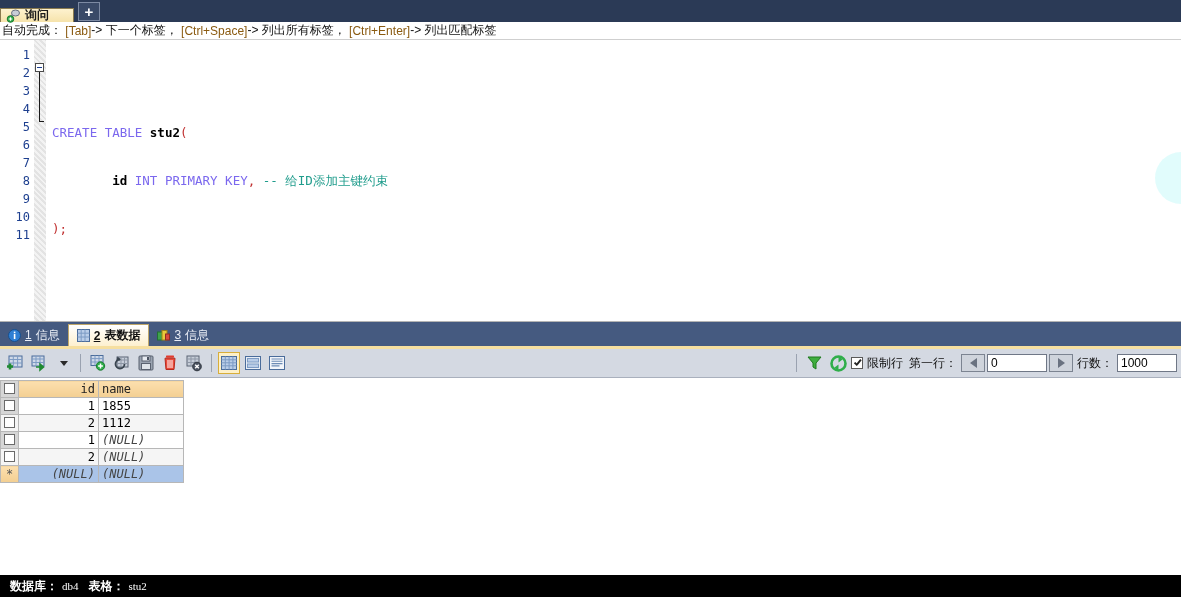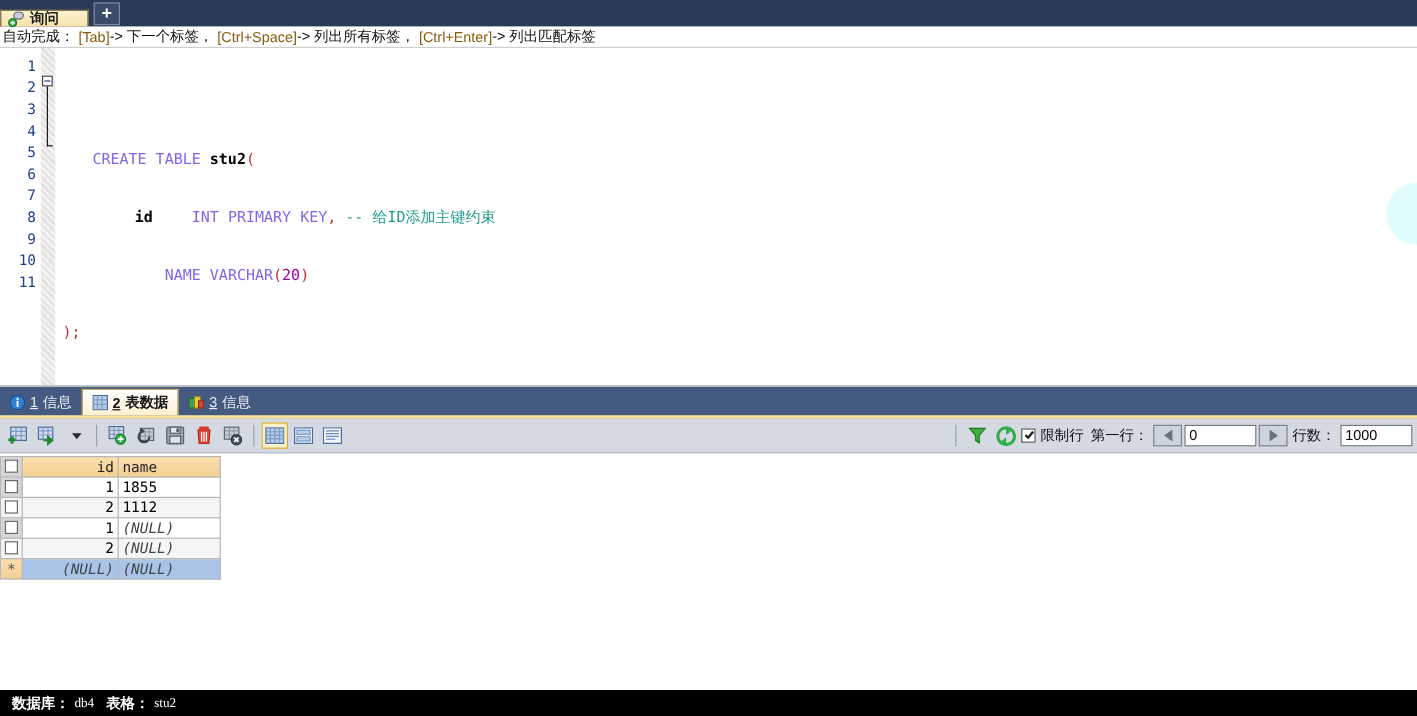--- a/index.html
+++ b/index.html
@@ -54,21 +54,21 @@
   }
   .foldbox:after{content:"";position:absolute;left:1px;top:3px;width:5px;height:1px;background:#1d3f8f;}
   .foldline{position:absolute;left:5px;top:32px;width:1px;height:50px;background:#1a1a1a;}
   .foldfoot{position:absolute;left:5px;top:81px;width:5px;height:1px;background:#1a1a1a;}
   .code{
     flex:1;padding-top:6px;padding-left:6px;
     font-family:"DejaVu Sans Mono","Liberation Mono",monospace;
     font-size:12.5px;white-space:pre;color:#000;
   }
   .code .ln{height:18px;line-height:18px;}
-  .kw{color:#7b68ee;margin-left:25px;}
+  .kw{color:#7b68ee;}
   .idn{color:#000000;font-weight:bold;}
   .num{color:#a000a0;}
   .punc{color:#c03030;}
   .cmt{color:#1f9c8c;}
   .sel{background:#c8c8c8;}
   .blob{
     position:absolute;right:-26px;top:112px;width:52px;height:52px;border-radius:50%;
     background:#d7fbfb;opacity:.75;
   }
   
@@ -198,21 +198,20 @@
   </div>
   <div class="foldmargin">
     <div class="foldbox"></div>
     <div class="foldline"></div>
     <div class="foldfoot"></div>
   </div>
   <div class="code">
     <div class="ln">&nbsp;</div>
     <div class="ln"><span class="kw">CREATE TABLE</span> <span class="idn">stu2</span><span class="punc">(</span></div>
     <div class="ln">        <span class="idn">id</span> <span class="kw">INT PRIMARY KEY</span><span class="punc">,</span> <span class="cmt">-- 给ID添加主键约束</span></div>
-    <div class="ln">        <span class="kw">NAME VARCHAR</span><span class="punc">(</span><span class="num">20</span><span class="punc">)</span></div>
     <div class="ln"><span class="punc">);</span></div>
     <div class="ln">&nbsp;</div>
     
     
     
     
     
   </div>
   <div class="blob"></div>
 </div>

